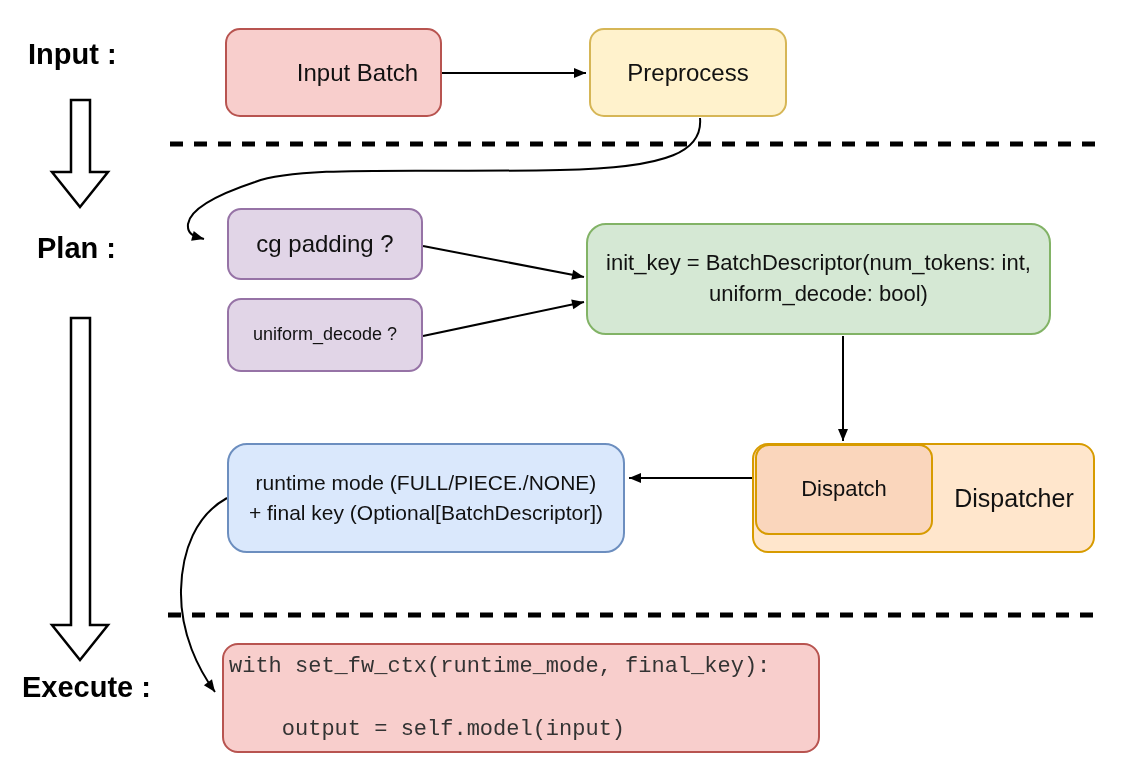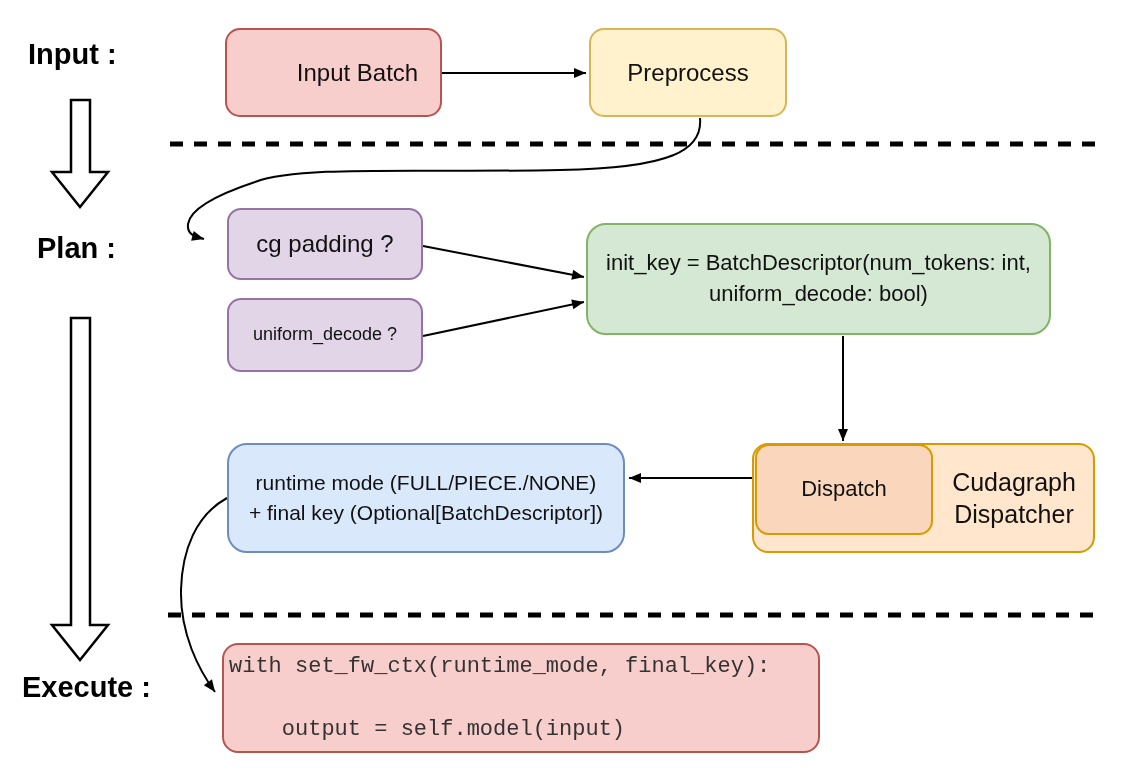--- a/index.html
+++ b/index.html
@@ -152,21 +152,20 @@
   <div class="node" id="node-init-key">
     <span>init_key = BatchDescriptor(num_tokens: int,</span>
     <span>uniform_decode: bool)</span>
   </div>
 
   <div class="node" id="node-cudagraph-outer"></div>
   <div class="node" id="node-dispatch">
     <span>Dispatch</span>
   </div>
   <div id="cudagraph-label">
-    <span>Cudagraph</span>
     <span>Dispatcher</span>
   </div>
 
   <div class="node" id="node-runtime-mode">
     <span>runtime mode (FULL/PIECE./NONE)</span>
     <span>+ final key (Optional[BatchDescriptor])</span>
   </div>
 
   <div class="node" id="node-execute-code">
     <span>with set_fw_ctx(runtime_mode, final_key):</span>

